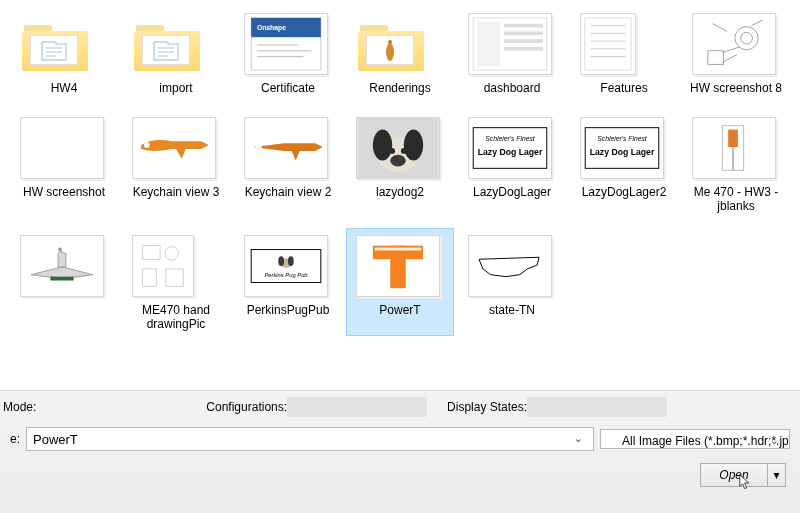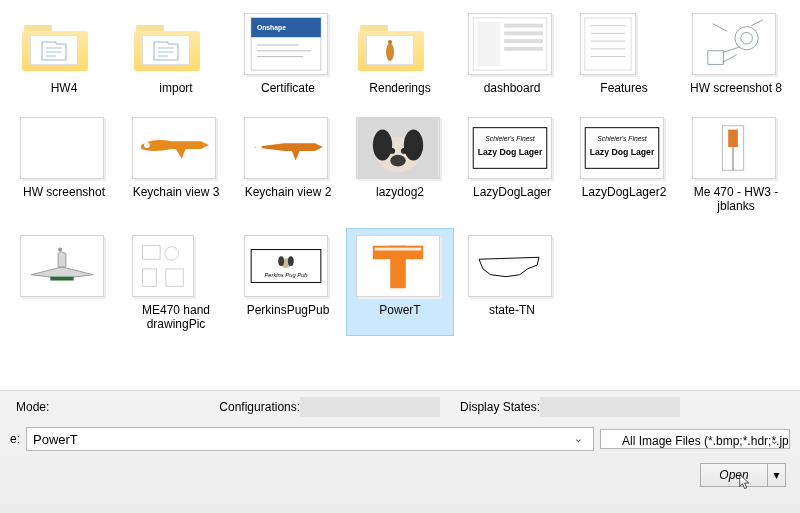--- a/index.html
+++ b/index.html
@@ -13,21 +13,21 @@
   
   .folder { width: 70px; height: 54px; position: relative; }
   .folder::before { content:""; position:absolute; top:8px; left:4px; width:28px; height:8px; background:#f7e199; border-radius:2px 2px 0 0; }
   .folder::after { content:""; position:absolute; top:14px; left:2px; width:66px; height:40px; background: linear-gradient(#ffe9a8,#ffd970); border-radius:2px; }
   .folder .inner { position:absolute; top:18px; left:10px; width:48px; height:30px; background:#fff; border:1px solid #e0e0e0; z-index:2; display:flex; align-items:center; justify-content:center; }
   .folder .inner svg { width: 36px; height: 24px; }
   
   .img-thumb { width:84px; height:62px; background:#fff; border:1px solid #d6d6d6; box-shadow: 2px 2px 0 #eee; display:flex; align-items:center; justify-content:center; overflow:hidden; }
   .img-thumb svg { width: 100%; height: 100%; }
   .bottom-bar { height: 123px; background: linear-gradient(#f3f3f3,#ececec); border-top: 1px solid #d8d8d8; padding: 6px 10px 8px 0; display:flex; flex-direction:column; gap:10px; }
-  .row1 { display:flex; align-items:center; font-size:12px; color:#000; padding-left:16px; }
+  .row1 { display:flex; align-items:center; font-size:12px; color:#000; padding-left:3px; }
   .ro-label { }
   .ro-field { background:#e3e3e3; height:20px; flex:0 0 auto; }
   .row2 { display:flex; align-items:center; gap:6px; padding-left:10px; }
   .fname { flex:1; height:24px; border:1px solid #b7b7b7; background:#fff; position:relative; display:flex; align-items:center; }
   .fname span { padding: 0 6px; font-size:13px; }
   .fname .chev { position:absolute; right:4px; top:4px; font-size:11px; color:#555; }
   .filter { width:190px; height:20px; border:1px solid #b7b7b7; background:#fff; position:relative; display:flex; align-items:flex-end;padding-left:15px; }
   .filter span { padding: 0 6px; font-size:12px; white-space:nowrap; overflow:hidden; }
   .filter .chev { position:absolute; right:4px; top:4px; font-size:11px; color:#555; }
   .row3 { display:flex; justify-content:flex-end; gap:10px; padding-right:4px; padding-top:2px; }

